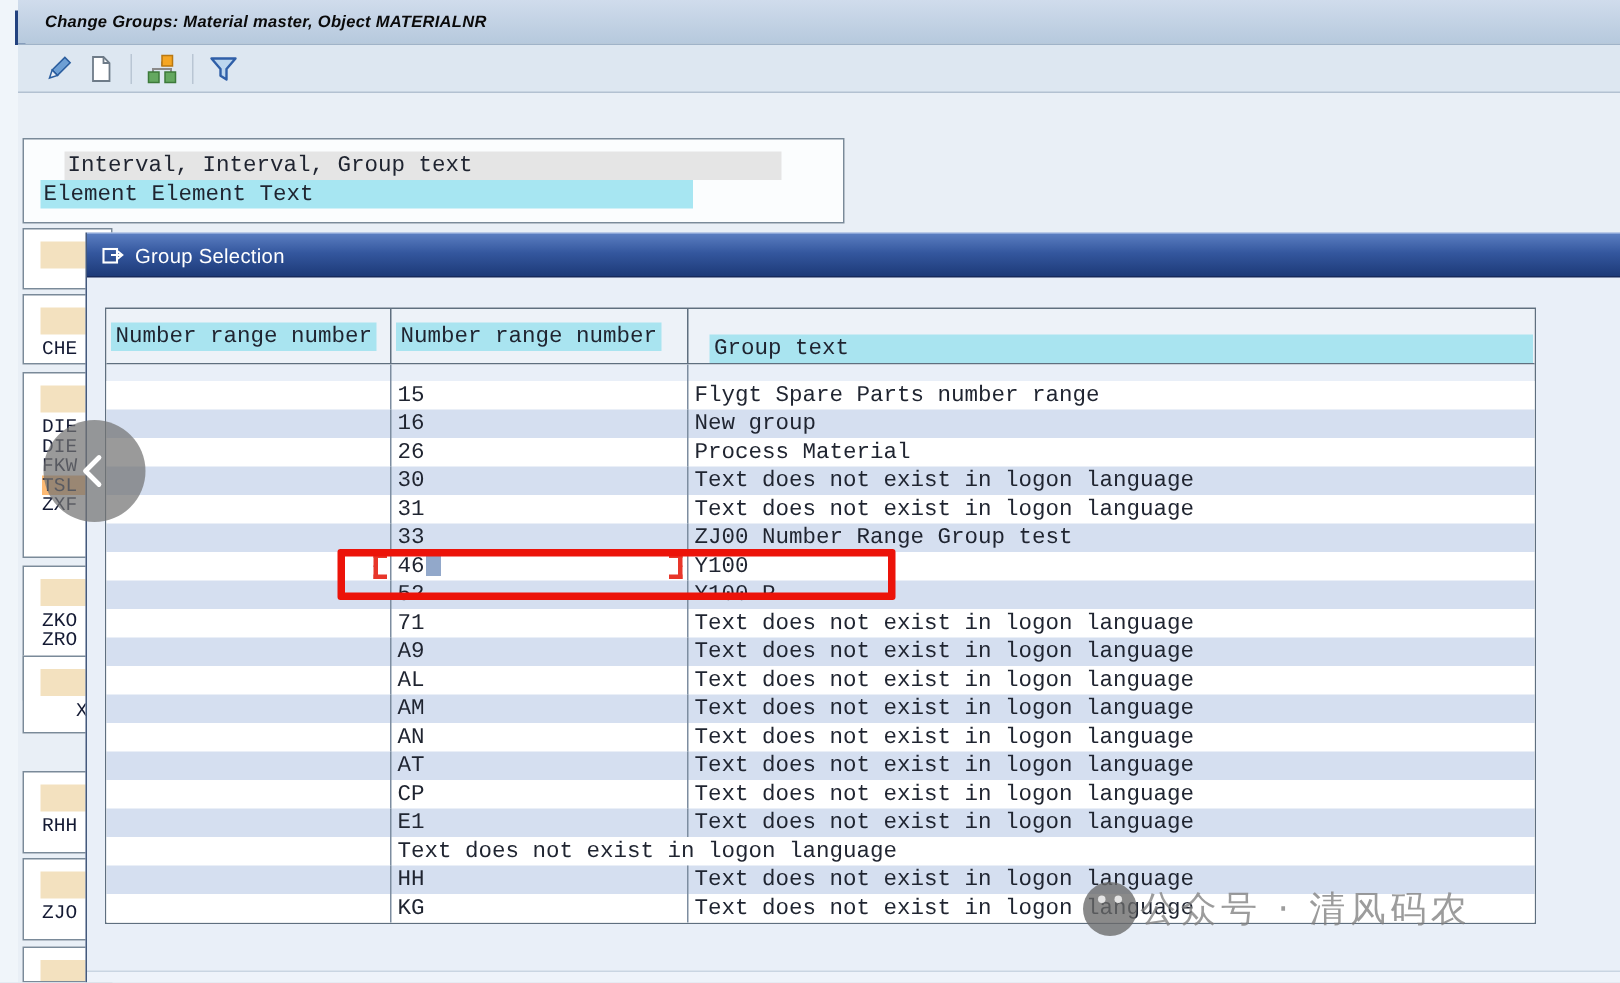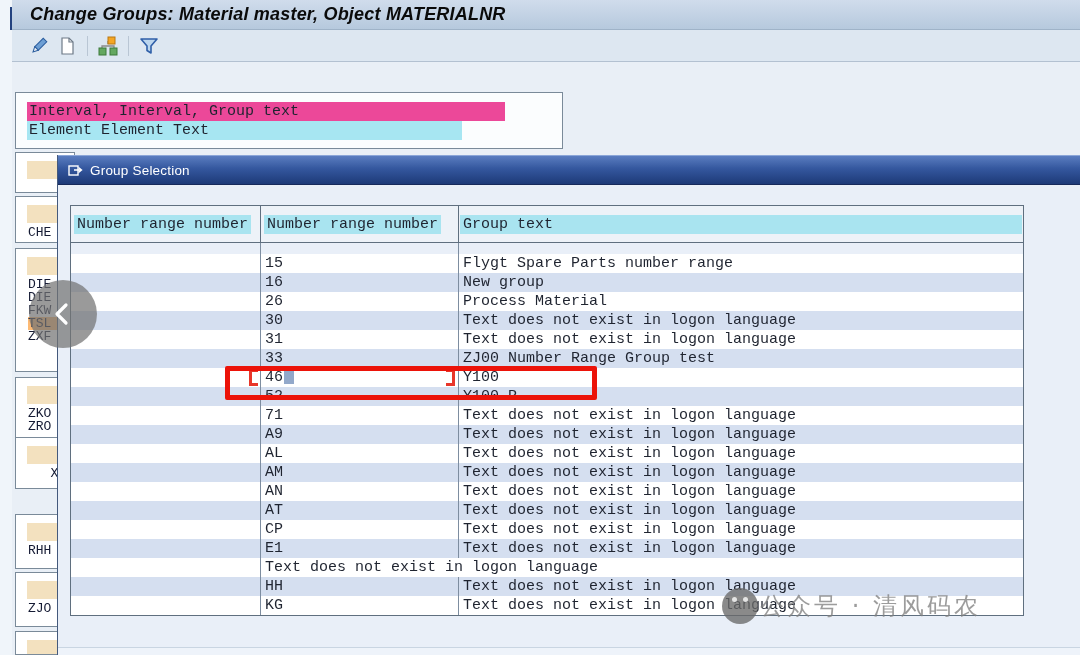--- a/index.html
+++ b/index.html
@@ -11,37 +11,37 @@
   .mono { font-family:"Liberation Mono","DejaVu Sans Mono",monospace; }
 
   
   .left-margin { position:absolute; left:0; top:0; width:12px; height:655px; background:#f0f5fa; }
   .left-notch { position:absolute; left:10px; top:7px; width:7px; height:23px; background:#23427f; }
   .titlebar {
     position:absolute; left:12px; top:0; width:1068px; height:30px;
     background:linear-gradient(#d0dcec,#b6c9dd); border-bottom:1px solid #9fb3c8;
     display:flex; align-items:center; padding-left:18px;
   }
-  .titlebar .title-text { font-size:18px; font-weight:bold; font-style:italic; color:#0a0a0a; letter-spacing:.2px; }
+  .titlebar .title-text { font-size:11px; font-weight:bold; font-style:italic; color:#0a0a0a; letter-spacing:.2px; }
   .toolbar {
     position:absolute; left:12px; top:30px; width:1068px; height:32px;
     background:#dde7f1; border-bottom:1px solid #b3c1d1;
     display:flex; align-items:center; padding-left:16px; gap:6px;
   }
   .tb-icon { width:22px; height:22px; display:flex; align-items:center; justify-content:center; }
   .sep { width:1px; height:20px; background:#b9c6d4; margin:0 3px; }
 
   
   .legend-box {
     position:absolute; left:15px; top:92px; width:548px; height:57px;
     background:#fbfdfe; border:1px solid #7a8a99; padding:7px 0 0 11px; z-index:1;
   }
   .legend-row { height:19px; line-height:19px; }
   .legend-row .hl { display:inline-block; height:19px; font-size:15px; padding-left:2px; color:#1f2430; }
-  .legend-row.orange .hl { background:#ec4899; min-width:478px; }
+  .legend-row.orange .hl { background:#e5e5e5; min-width:478px;margin-left:16px; }
   .legend-row.cyan   .hl { background:#a7e6f2; min-width:435px; }
 
   
   .lbox { position:absolute; left:15px; width:60px; background:#ffffff; border:1px solid #7a8a99; z-index:1; overflow:hidden; }
   .lbox:nth-of-type(1){ top:152px; height:41px; }
   .lbox:nth-of-type(2){ top:196px; height:47px; }
   .lbox:nth-of-type(3){ top:248px; height:124px; }
   .lbox:nth-of-type(4){ top:377px; height:90px; }
   .lbox:nth-of-type(5){ top:437px; height:52px;text-align:right; }
   .lbox:nth-of-type(6){ top:514px; height:55px; }
@@ -63,21 +63,21 @@
     display:flex; align-items:center; padding-left:10px; gap:7px;
   }
   .dlg-title { color:#ffffff; font-size:13.5px; letter-spacing:.2px; }
   .dlg-divider { position:absolute; left:0; top:492px; width:100%; border-top:1px solid #c9d5e2; height:8px; background:#eef3fa; }
 
   
   .gtable { position:absolute; left:12px; top:50px; width:954px; border:1px solid #5f6f7f; background:#ffffff; }
   .t-header { display:flex; height:37px; align-items:center; background:#edf2f8; border-bottom:1px solid #5f6f7f; font-size:15px; color:#1f2430; }
   .hc1 { width:190px; height:100%; display:flex; align-items:center; border-right:1px solid #5f6f7f; }
   .hc2 { width:198px; height:100%; display:flex; align-items:center; border-right:1px solid #5f6f7f; }
-  .hc3 { flex:1; height:100%; display:flex; align-items:center; }
+  .hc3 { flex:1; height:100%; display:flex; align-items:flex-end;margin-left:13px; }
   .hcell { background:#a9e4f0; padding:1px 3px; margin-left:3px; white-space:nowrap; }
   .hc3 .hcell { flex:1; margin:0 1px; }
   .t-spacer { display:flex; height:11px; background:#e9eff8; }
   .t-spacer .sc1 { width:190px; border-right:1px solid #7d8da0; }
   .t-spacer .sc2 { width:198px; border-right:1px solid #7d8da0; }
   .t-rows { background:#ffffff; }
   .t-row { display:flex; height:19px; line-height:19px; font-size:15px; color:#1f2430; }
   .t-row:nth-of-type(odd) { background:#ffffff; }
   .t-row:nth-of-type(even){ background:#d5dff0; }
   .t-row .c1 { width:190px; border-right:1px solid #7d8da0; }

